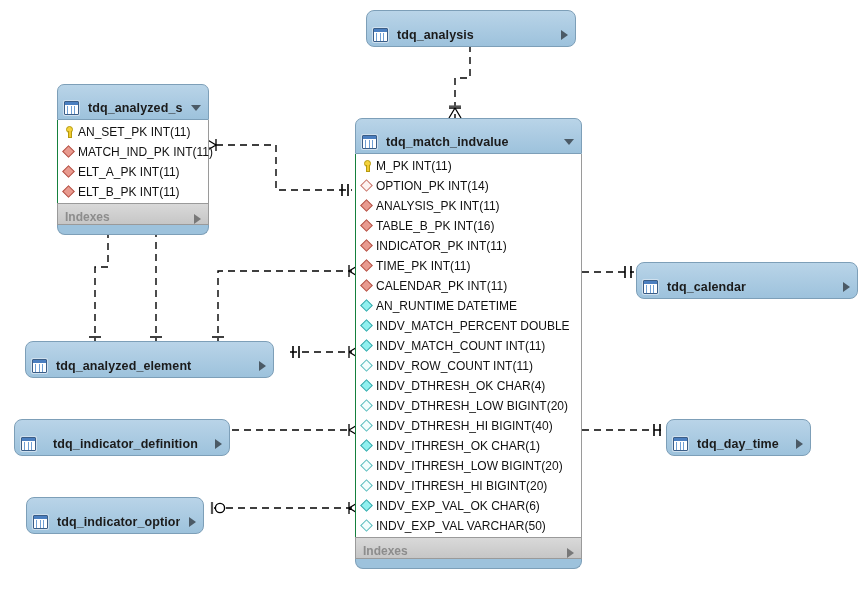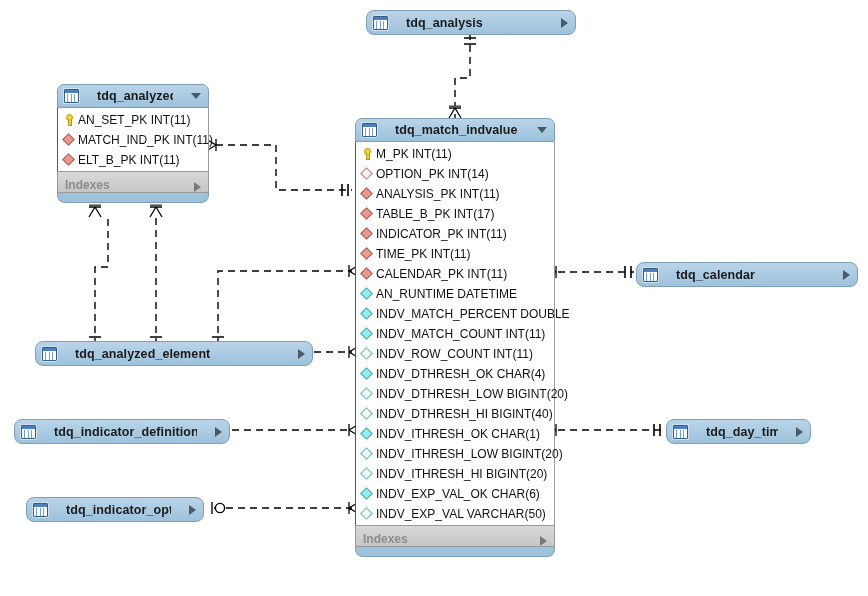--- a/index.html
+++ b/index.html
@@ -10,22 +10,22 @@
     overflow:hidden;
     position:relative;
   }
   #canvas{position:absolute;left:0;top:0;width:868px;height:596px;}
   svg.wires{position:absolute;left:0;top:0;width:868px;height:596px;pointer-events:none;}
 
   
   .tbl{position:absolute;box-sizing:border-box;}
 
   .tbl-head{
-    display:flex;align-items:center;gap:18px;
-    height:22px;padding:0 7px 0 6px;
+    display:flex;align-items:center;gap:9px;
+    height:22px;padding:12px 7px 0 6px;
     background:linear-gradient(#b9d4e8,#9dc2dc);
     border:1px solid #7d9fb8;
     border-radius:7px 7px 0 0;
     font-size:12.5px;font-weight:bold;color:#1b1b1b;
     letter-spacing:.1px;
     position:relative;
   }
   .collapsed .tbl-head{border-radius:8px;height:23px;}
 
   .tblicon{
@@ -211,31 +211,37 @@
         <div class="col">
           <span class="gly">
             <span class="dia red-f"></span>
           </span>
           <span class="colname">MATCH_IND_PK INT(11)</span>
         </div>
         <div class="col">
           <span class="gly">
             <span class="dia red-f"></span>
           </span>
+          <span class="colname">ELT_A_PK INT(11)</span>
+        </div>
+        <div class="col">
+          <span class="gly">
+            <span class="dia red-f"></span>
+          </span>
           <span class="colname">ELT_B_PK INT(11)</span>
         </div>
       </div>
     <div class="tbl-foot">
       <span>Indexes</span>
       <span class="caret-right"></span>
     </div>
     <div class="tbl-tail"></div>
   </div>
 
-  <div class="tbl" id="t-match-indvalue" style="left: 355px; top: 118px; width: 200px;">
+  <div class="tbl" id="t-match-indvalue" style="left: 355px; top: 118px; width: 227px;">
     <div class="tbl-head">
       <span class="tblicon"></span>
       <span class="tbl-title">tdq_match_indvalue</span>
       <span class="caret-down"></span>
     </div>
     <div class="tbl-body">
         <div class="col">
           <span class="gly gly-key"></span>
           <span class="colname">M_PK INT(11)</span>
         </div>
@@ -248,21 +254,21 @@
         <div class="col">
           <span class="gly">
             <span class="dia red-f"></span>
           </span>
           <span class="colname">ANALYSIS_PK INT(11)</span>
         </div>
         <div class="col">
           <span class="gly">
             <span class="dia red-f"></span>
           </span>
-          <span class="colname">TABLE_B_PK INT(17)</span>
+          <span class="colname">TABLE_B_PK INT(16)</span>
         </div>
         <div class="col">
           <span class="gly">
             <span class="dia red-f"></span>
           </span>
           <span class="colname">INDICATOR_PK INT(11)</span>
         </div>
         <div class="col">
           <span class="gly">
             <span class="dia red-f"></span>
@@ -364,21 +370,21 @@
   </div>
 
   <div class="tbl collapsed" id="t-day-time" style="left: 666px; top: 419px; width: 145px;">
     <div class="tbl-head">
       <span class="tblicon"></span>
       <span class="tbl-title">tdq_day_time</span>
       <span class="caret-right"></span>
     </div>
   </div>
 
-  <div class="tbl collapsed" id="t-analyzed-element" style="left: 35px; top: 341px; width: 278px;">
+  <div class="tbl collapsed" id="t-analyzed-element" style="left: 25px; top: 341px; width: 249px;">
     <div class="tbl-head">
       <span class="tblicon"></span>
       <span class="tbl-title">tdq_analyzed_element</span>
       <span class="caret-right"></span>
     </div>
   </div>
 
   <div class="tbl collapsed" id="t-indicator-definition" style="left: 14px; top: 419px; width: 216px; text-align: center;">
     <div class="tbl-head">
       <span class="tblicon"></span>

